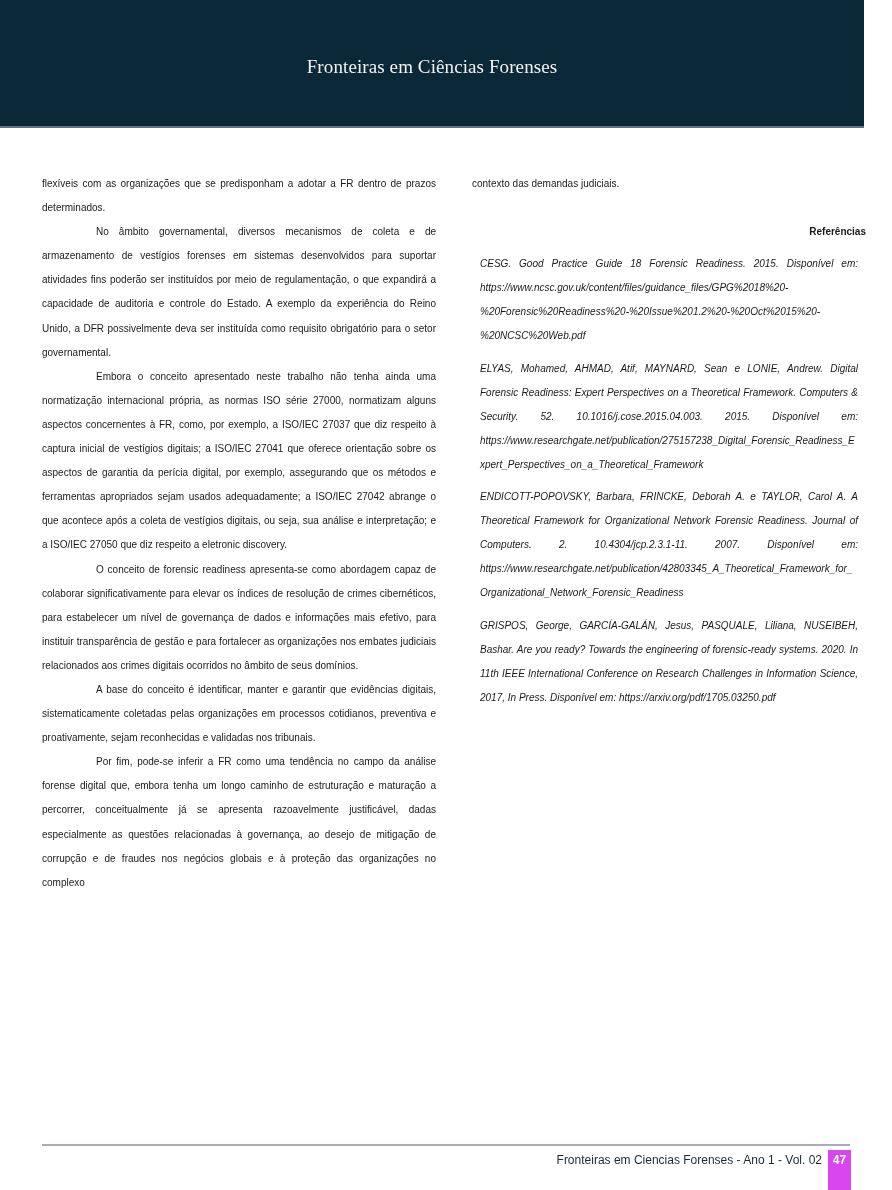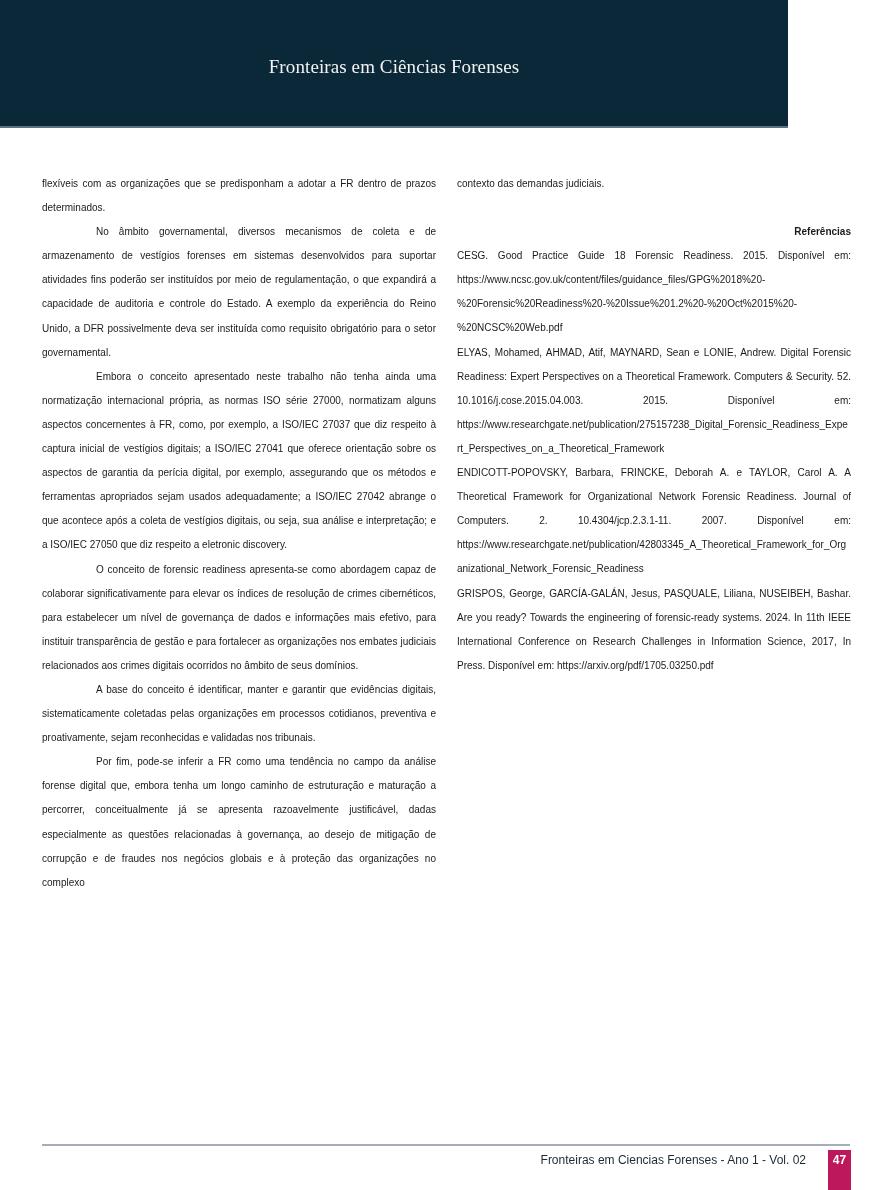--- a/index.html
+++ b/index.html
@@ -1,50 +1,50 @@
 <!DOCTYPE html>
 <html><head>
 <meta charset="utf-8">
 <style>
   html, body { margin: 0; padding: 0; background: #ffffff; }
   body { width: 892px; height: 1190px; position: relative; overflow: hidden; }
   .header {
-    position: absolute; left: 0; top: 0; width: 788px; height: 126px;
+    position: absolute; left: 0; top: 0; width: 864px; height: 126px;
     background: #0b2839;
     border-bottom: 2px solid #5d7283;
   }
   .header-title {
     position: absolute; left: 0; right: 0; top: 56px;
     text-align: center; color: #f2f2f2;
     font-family: "Liberation Serif", "DejaVu Serif", serif;
     font-size: 19px; letter-spacing: 0.1px;
   }
   .col {
     position: absolute; top: 172px;
     font-family: "Liberation Sans", "DejaVu Sans", sans-serif;
     font-size: 10px; line-height: 24.1px; color: #1a1a1a;
   }
   .col-left { left: 42px; width: 394px; }
-  .col-right { left: 457px; width: 394px; }
+  .col-right { left: 472px; width: 394px; }
   .para { margin: 0; text-align: justify; hyphens: manual; }
   .para.indent { text-indent: 54px; }
   .ref-heading { margin: 24px 0 0 0; font-weight: bold; text-align: right; }
-  .ref { margin: 0; text-align: justify; word-break: break-word; overflow-wrap: anywhere; }
+  .ref { margin: 8px; text-align: justify; word-break: break-word; overflow-wrap: anywhere; font-style: italic; }
   .footer-line {
     position: absolute; left: 42px; top: 1144px; width: 808px; height: 2px;
     background: #a7abbb;
   }
   .footer-text {
-    position: absolute; right: 86px; top: 1153px;
+    position: absolute; right: 70px; top: 1153px;
     font-family: "Liberation Sans", "DejaVu Sans", sans-serif;
     font-size: 12px; color: #1d2a33;
   }
   .page-num {
     position: absolute; left: 828px; top: 1150px; width: 23px; height: 40px;
-    background: #be185d; color: #ffffff;
+    background: #d946ef; color: #ffffff;
     font-family: "Liberation Sans", "DejaVu Sans", sans-serif;
     font-size: 12px; font-weight: bold; text-align: center; line-height: 20px;
   }
 </style>
 </head>
 <body>
 
 <div class="header">
   <div class="header-title">Fronteiras em Ciências Forenses</div>
 </div>
@@ -57,18 +57,18 @@
   <p class="para indent">A base do conceito é identificar, manter e garantir que evidências digitais, sistematicamente coletadas pelas organizações em processos cotidianos, preventiva e proativamente, sejam reconhecidas e validadas nos tribunais.</p>
   <p class="para indent">Por fim, pode-se inferir a FR como uma tendência no campo da análise forense digital que, embora tenha um longo caminho de estruturação e maturação a percorrer, conceitualmente já se apresenta razoavelmente justificável, dadas especialmente as questões relacionadas à governança, ao desejo de mitigação de corrupção e de fraudes nos negócios globais e à proteção das organizações no complexo</p>
 </div>
 
 <div class="col col-right">
   <p class="para">contexto das demandas judiciais.</p>
   <p class="ref-heading">Referências</p>
   <p class="ref">CESG. Good Practice Guide 18 Forensic Readiness. 2015. Disponível em: https://www.ncsc.gov.uk/content/files/guidance_files/GPG%2018%20-%20Forensic%20Readiness%20-%20Issue%201.2%20-%20Oct%2015%20-%20NCSC%20Web.pdf</p>
   <p class="ref">ELYAS, Mohamed, AHMAD, Atif, MAYNARD, Sean e LONIE, Andrew. Digital Forensic Readiness: Expert Perspectives on a Theoretical Framework. Computers &amp; Security. 52. 10.1016/j.cose.2015.04.003. 2015. Disponível em: https://www.researchgate.net/publication/275157238_Digital_Forensic_Readiness_Expert_Perspectives_on_a_Theoretical_Framework</p>
   <p class="ref">ENDICOTT-POPOVSKY, Barbara, FRINCKE, Deborah A. e TAYLOR, Carol A. A Theoretical Framework for Organizational Network Forensic Readiness. Journal of Computers. 2. 10.4304/jcp.2.3.1-11. 2007. Disponível em: https://www.researchgate.net/publication/42803345_A_Theoretical_Framework_for_Organizational_Network_Forensic_Readiness</p>
-  <p class="ref">GRISPOS, George, GARCÍA-GALÁN, Jesus, PASQUALE, Liliana, NUSEIBEH, Bashar. Are you ready? Towards the engineering of forensic-ready systems. 2024. In 11th IEEE International Conference on Research Challenges in Information Science, 2017, In Press. Disponível em: https://arxiv.org/pdf/1705.03250.pdf</p>
+  <p class="ref">GRISPOS, George, GARCÍA-GALÁN, Jesus, PASQUALE, Liliana, NUSEIBEH, Bashar. Are you ready? Towards the engineering of forensic-ready systems. 2020. In 11th IEEE International Conference on Research Challenges in Information Science, 2017, In Press. Disponível em: https://arxiv.org/pdf/1705.03250.pdf</p>
 </div>
 
 <div class="footer-line"></div>
 <div class="footer-text">Fronteiras em Ciencias Forenses - Ano 1 - Vol. 02</div>
 <div class="page-num">47</div>
 
 </body></html>

